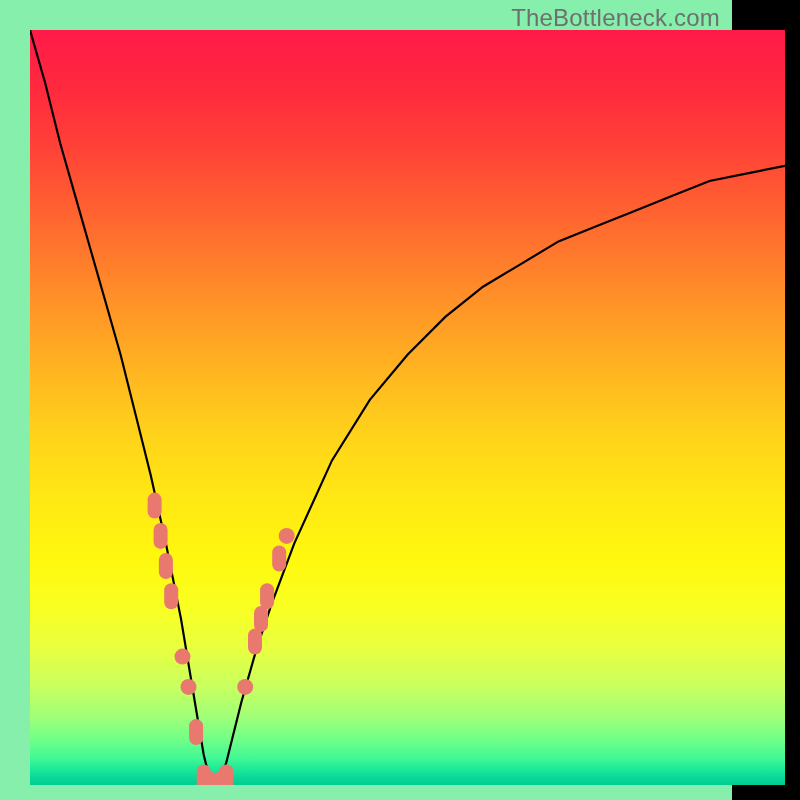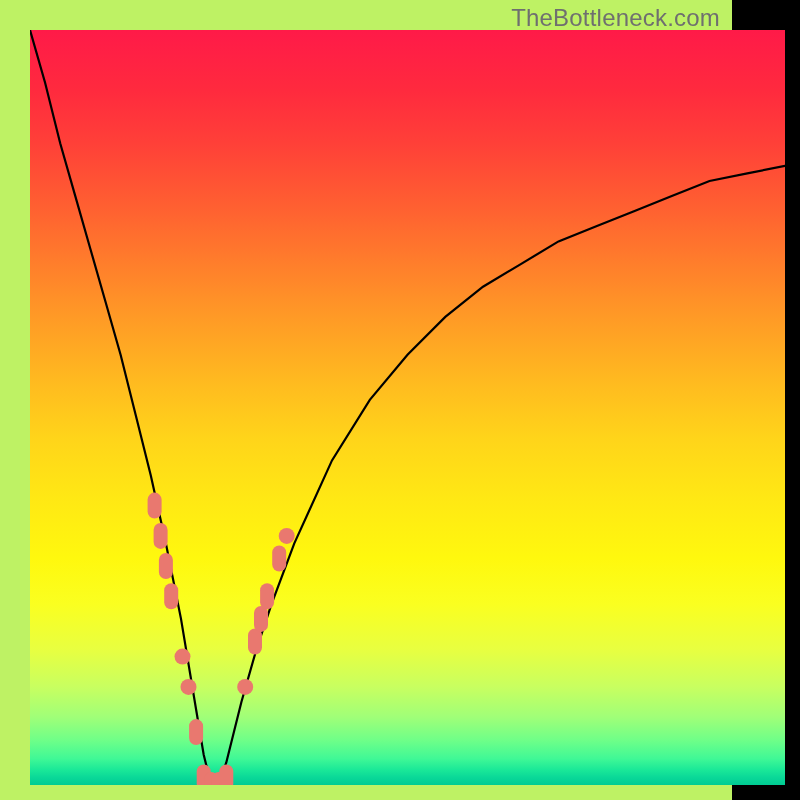--- a/index.html
+++ b/index.html
@@ -8,21 +8,21 @@
     width: 800px;
     height: 800px;
     overflow: hidden;
     background: #000;
     font-family: Arial, Helvetica, sans-serif;
   }
   .frame {
     position: relative;
     width: 732px;
     height: 800px;
-    background: #bef264;
+    background: #86efac;
   }
   .plot-area {
     position: absolute;
     left: 30px;
     top: 30px;
     width: 755px;
     height: 755px;
     
     background: linear-gradient(to bottom,
       #ff1a48 0%,

